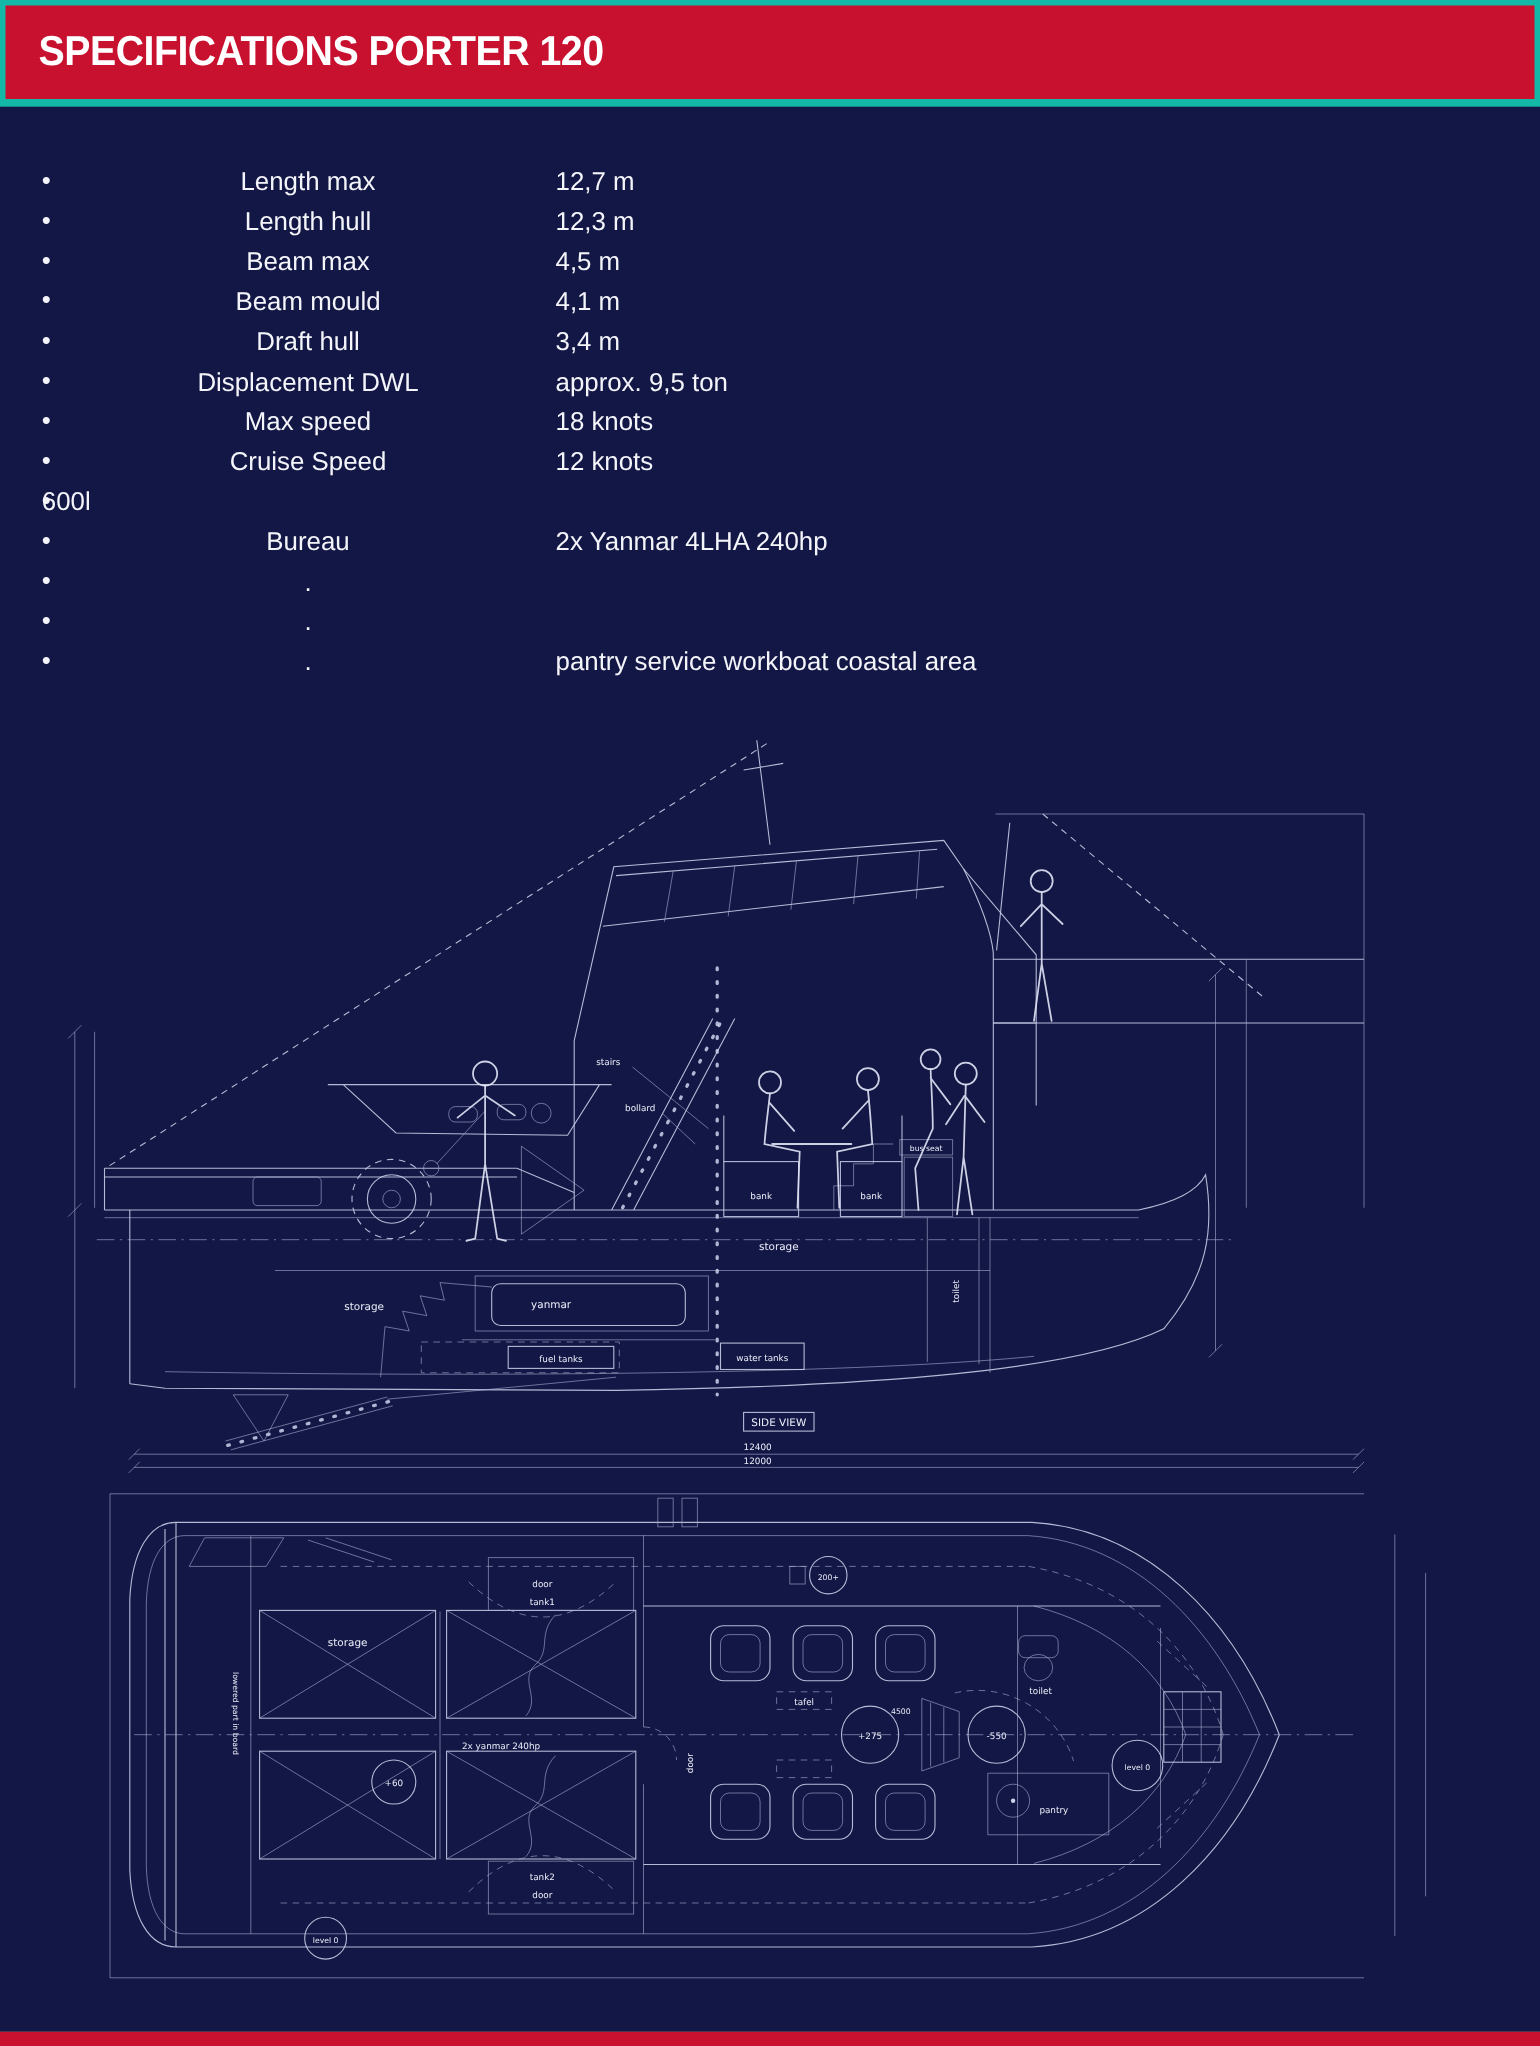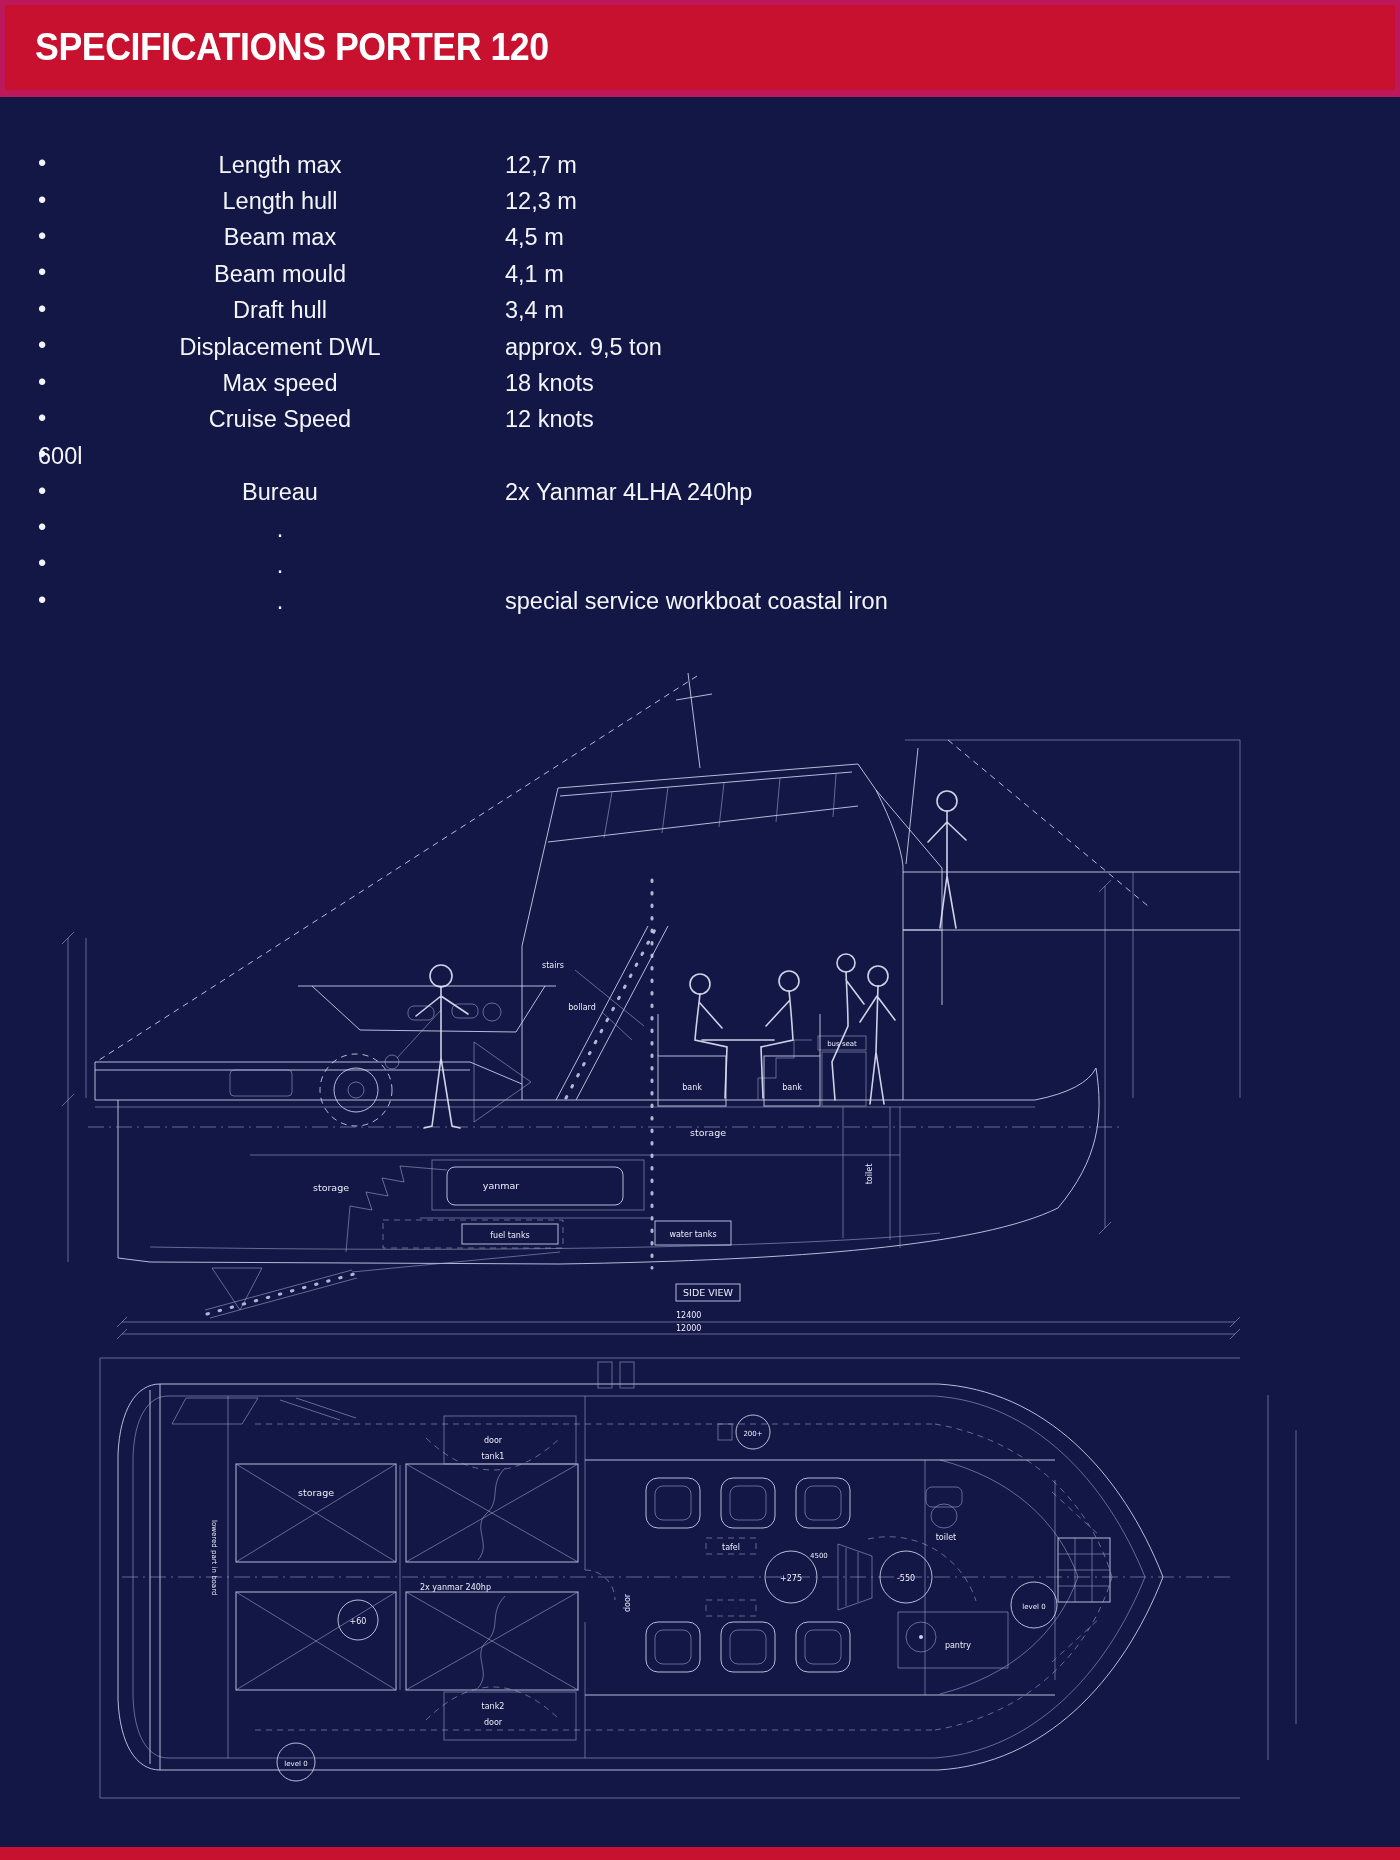--- a/index.html
+++ b/index.html
@@ -1,16 +1,16 @@
 <!DOCTYPE html>
 <html><head>
 <meta charset="utf-8">
 <style>
   html,body{margin:0;padding:0;background:#ffffff;}
-  .page{position:relative;width:1400px;height:1860px;background:#be185d;overflow:hidden;
+  .page{position:relative;width:1400px;height:1860px;background:#14b8a6;overflow:hidden;
         font-family:"Liberation Sans",sans-serif;}
   .topbar{position:absolute;top:5px;left:5px;right:5px;height:85px;background:#c8102f;
           display:flex;align-items:center;}
   .title{color:#ffffff;font-size:38px;font-weight:700;letter-spacing:-.5px;padding-left:32px;
          transform:scaleX(.94);transform-origin:left center;white-space:nowrap;}
   .main{position:absolute;top:97px;left:0;right:0;height:1750px;background:#131745;text-align:center;}
   .footer-bar{position:absolute;bottom:0;left:0;right:0;height:13px;background:#c8102f;}
   .spec-list{position:absolute;left:38px;top:50px;width:900px;}
   .spec-row{position:relative;display:flex;height:36.4px;align-items:center;color:#f4f5fa;
             font-size:23.5px;}
@@ -81,21 +81,21 @@
         <div class="spec-row">
           <span class="spec-label">.</span>
           <span class="spec-value"></span>
         </div>
         <div class="spec-row">
           <span class="spec-label">.</span>
           <span class="spec-value"></span>
         </div>
         <div class="spec-row">
           <span class="spec-label">.</span>
-          <span class="spec-value">special service workboat coastal iron</span>
+          <span class="spec-value">pantry service workboat coastal area</span>
         </div>
       </div>
   </div>
 
   <svg class="blueprint" width="1400" height="1860" viewBox="0 0 1400 1860">
 
     <g>
 
       <path class="ln dash" d="M697,676 L96,1062" opacity=".55"></path>
       <path class="ln dash" d="M948,740 L1148,906" opacity=".55"></path>

